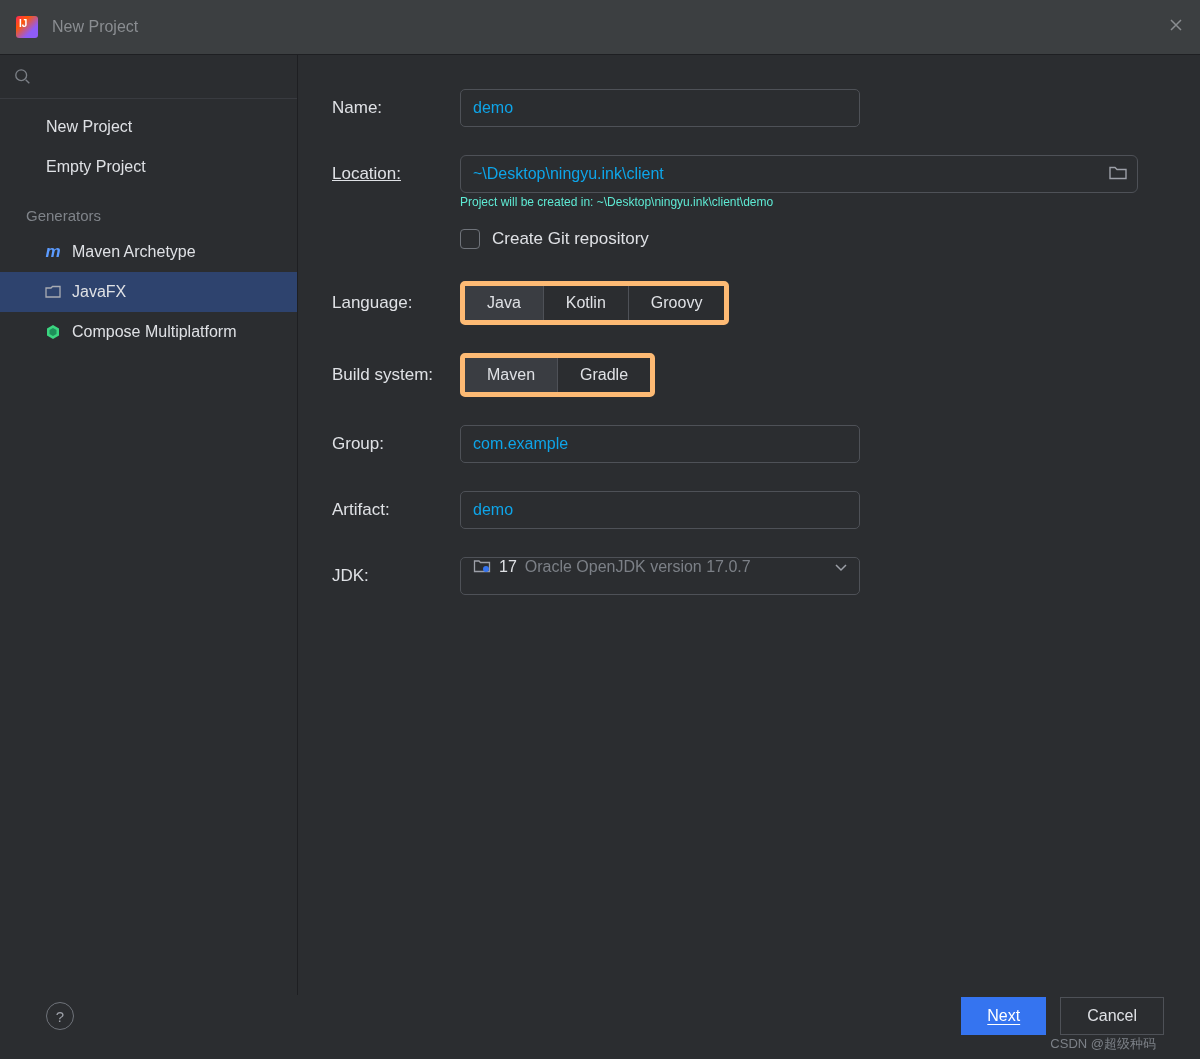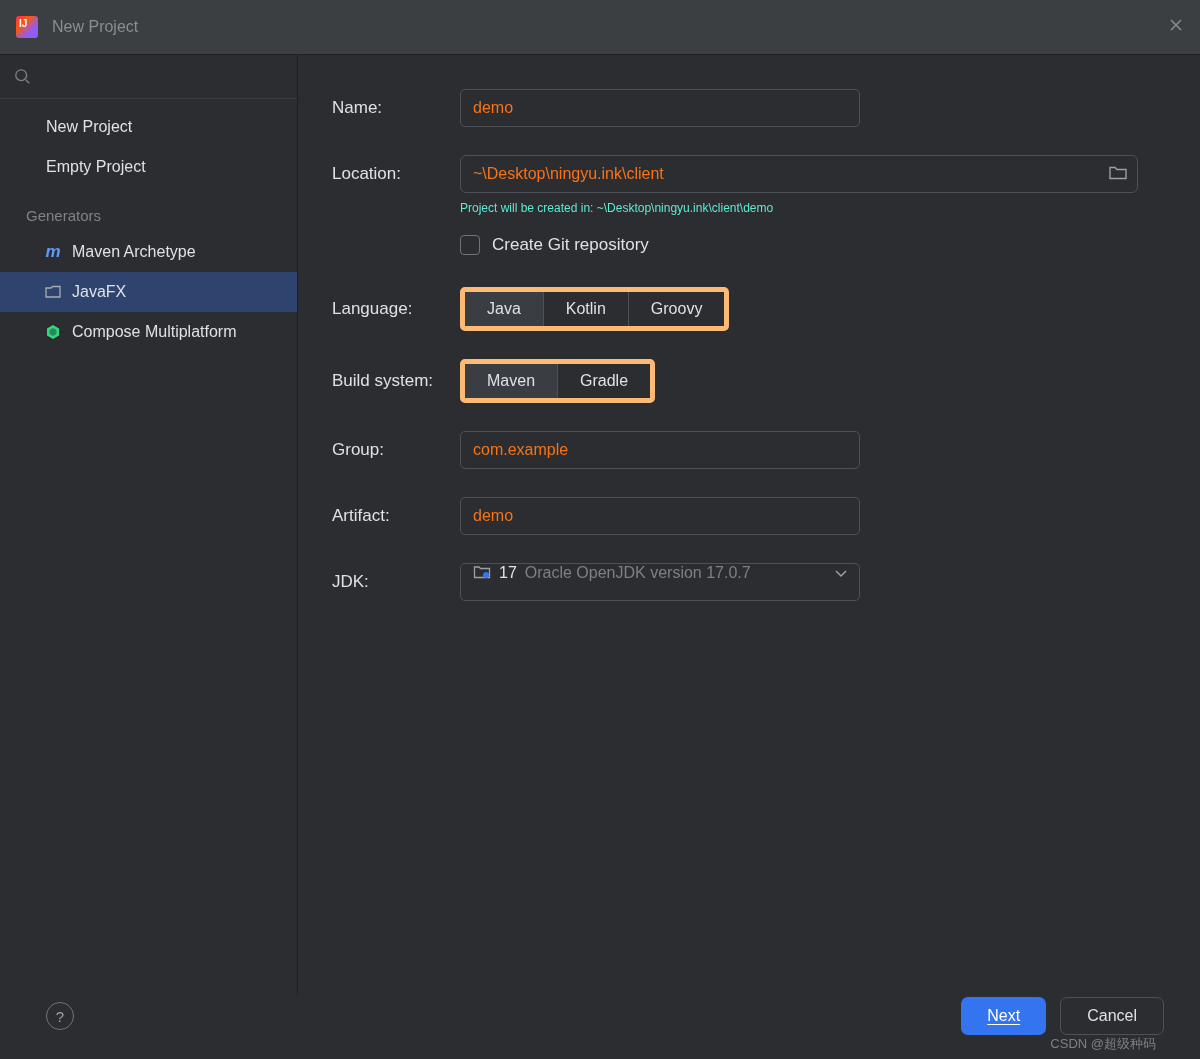--- a/index.html
+++ b/index.html
@@ -86,33 +86,33 @@
     .gen-item .label { margin-left: 28px; }
     .main {
       flex: 1;
       padding: 34px 36px 0 34px;
     }
     .form-row {
       display: flex;
       align-items: center;
       margin-bottom: 28px;
     }
-    .form-row.tight { margin-bottom: 8px; }
+    .form-row.tight { margin-bottom: 2px; text-decoration: underline; }
     .form-label {
       width: 128px;
       color: #dfe1e5;
       font-size: 17px;
     }
     .text-input {
       background: #2b2d30;
       border: 1px solid #4e5157;
       border-radius: 5px;
       height: 38px;
       padding: 0 12px;
-      color: #f97316;
+      color: #0ea5e9;
       font-size: 16px;
       width: 400px;
       outline: none;
     }
     .text-input.wide { width: 678px; border-radius: 6px; }
     .location-wrap { position: relative; width: 678px; }
     .location-wrap .folder-btn {
       position: absolute;
       right: 10px; top: 50%;
       transform: translateY(-50%);
@@ -183,21 +183,21 @@
       border-radius: 50%;
       display:flex; align-items:center; justify-content:center;
       color: #9da0a8;
       cursor: pointer;
       margin-left: 10px;
     }
     .footer-spacer { flex: 1; }
     .btn {
       height: 38px;
       padding: 0 26px;
-      border-radius: 7px;
+      border-radius: 0;
       font-size: 16px;
       cursor: pointer;
       display:flex; align-items:center; justify-content:center;
       margin-left: 14px;
     }
     .btn-primary { background: #3574f0; color: #fff; }
     .btn-primary span { text-decoration: underline; text-underline-offset: 3px; }
     .btn-secondary { background: transparent; border: 1px solid #4e5157; color: #dfe1e5; }
     .watermark {
       position: absolute;

